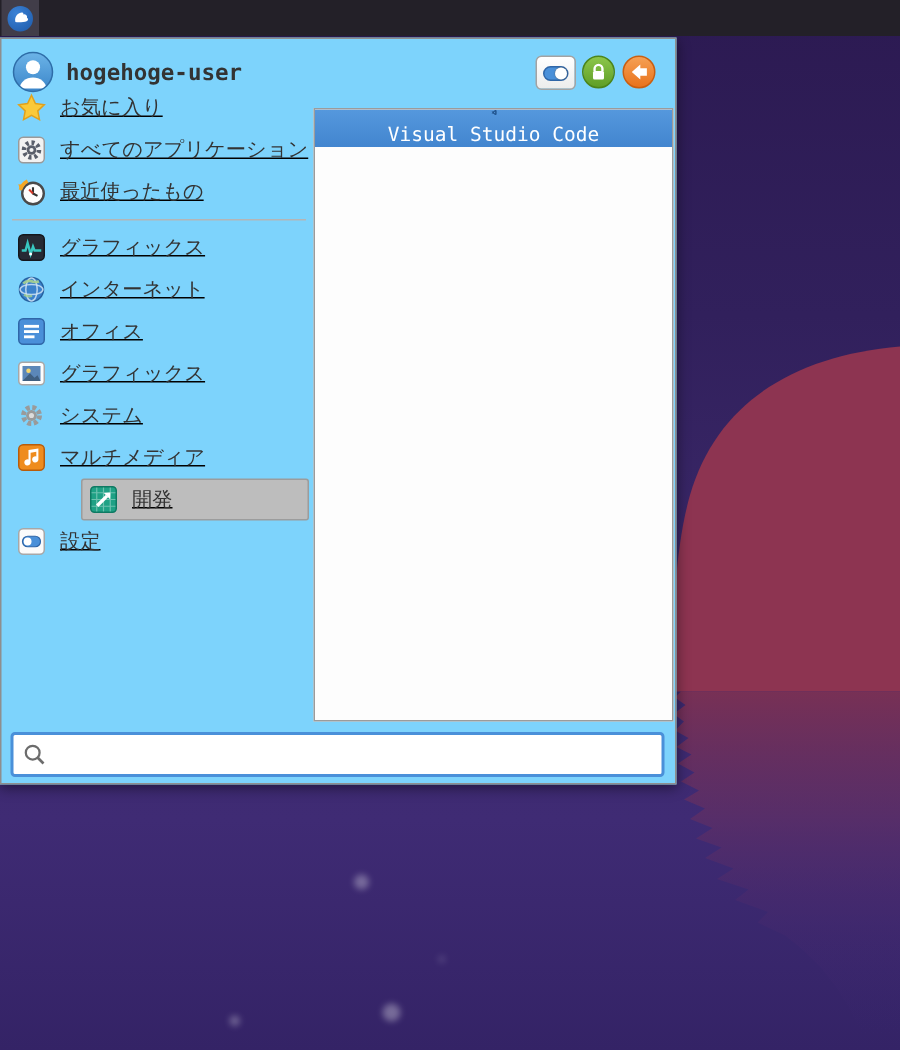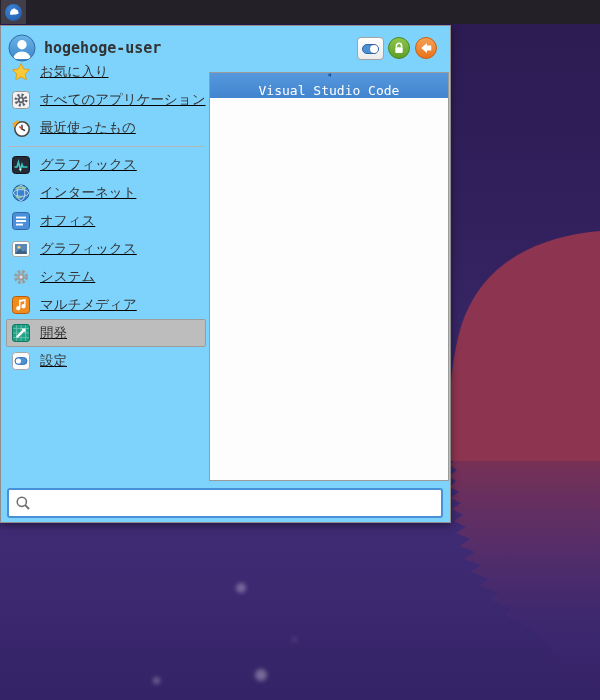--- a/index.html
+++ b/index.html
@@ -32,21 +32,21 @@
   .toggle-pill{width:17px;height:10px;border-radius:5px;background:#4a90d9;border:1px solid #2f66a8;position:relative;}
   .toggle-knob{position:absolute;right:0px;top:0.5px;width:8px;height:8px;border-radius:50%;background:#fff;box-shadow:0 0 1px #555;}
   .round-btn{width:22px;height:22px;border-radius:50%;display:flex;align-items:center;justify-content:center;border:1px solid;}
   .lock-btn{left:387px;background:linear-gradient(#8cc64a,#5f9e27);border-color:#4c851c;}
   .logout-btn{left:414px;background:linear-gradient(#f5a054,#e9731c);border-color:#c95f12;}
 
   
   .categories{position:absolute;left:5px;top:32px;width:200px;text-decoration:underline;}
   .cat-item{height:28px;display:flex;align-items:center;gap:9px;padding:0 4px;cursor:pointer;
     border:1px solid transparent;border-radius:2px;}
-  .cat-item.selected{background:#bdbdbd;border-color:#9c9c9c;}
+  .cat-item.selected{background:#bdbdbd;border-color:#9c9c9c;margin-left:48px;}
   .cat-icon{width:20px;height:20px;flex:0 0 20px;display:flex;align-items:center;justify-content:center;}
   .cat-label{font-size:13.5px;color:#333;white-space:nowrap;}
   .cat-separator{height:9px;display:flex;align-items:center;padding:0 2px;}
   .cat-separator::after{content:"";flex:1;height:1px;background:#b5b5b5;}
 
   
   .app-pane{position:absolute;left:208px;top:46px;width:240px;height:409px;background:#fdfdfd;
     border:1px solid #9b9b9b;overflow:hidden;}
   .app-row{height:25px;display:flex;align-items:center;gap:6px;padding:0 3px;cursor:pointer;flex-direction:column;}
   .app-row.selected{background:linear-gradient(#5598dd,#4285cf);}

